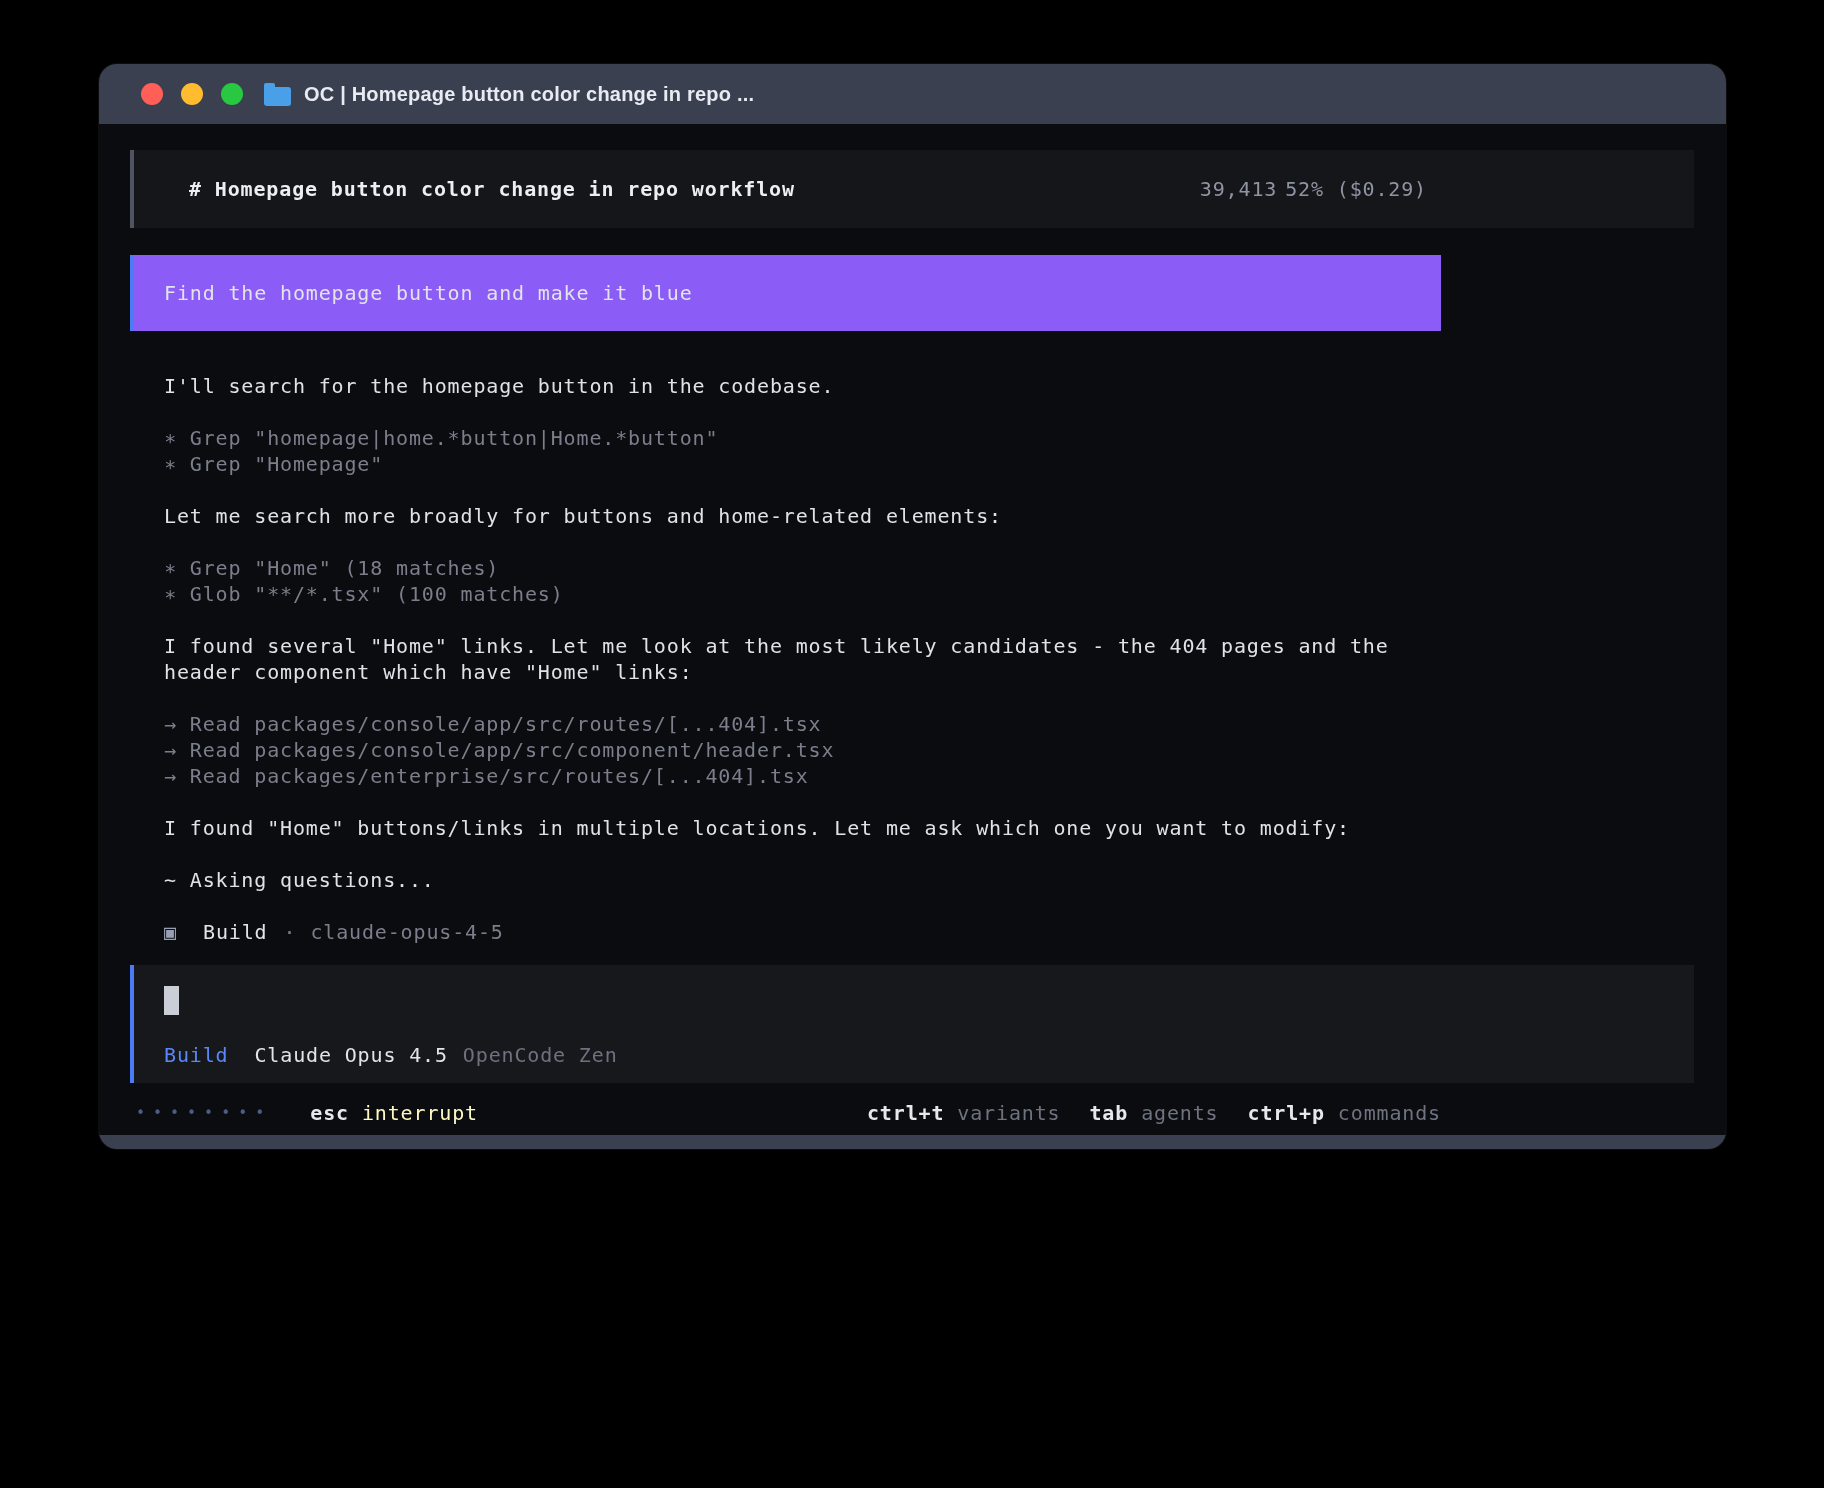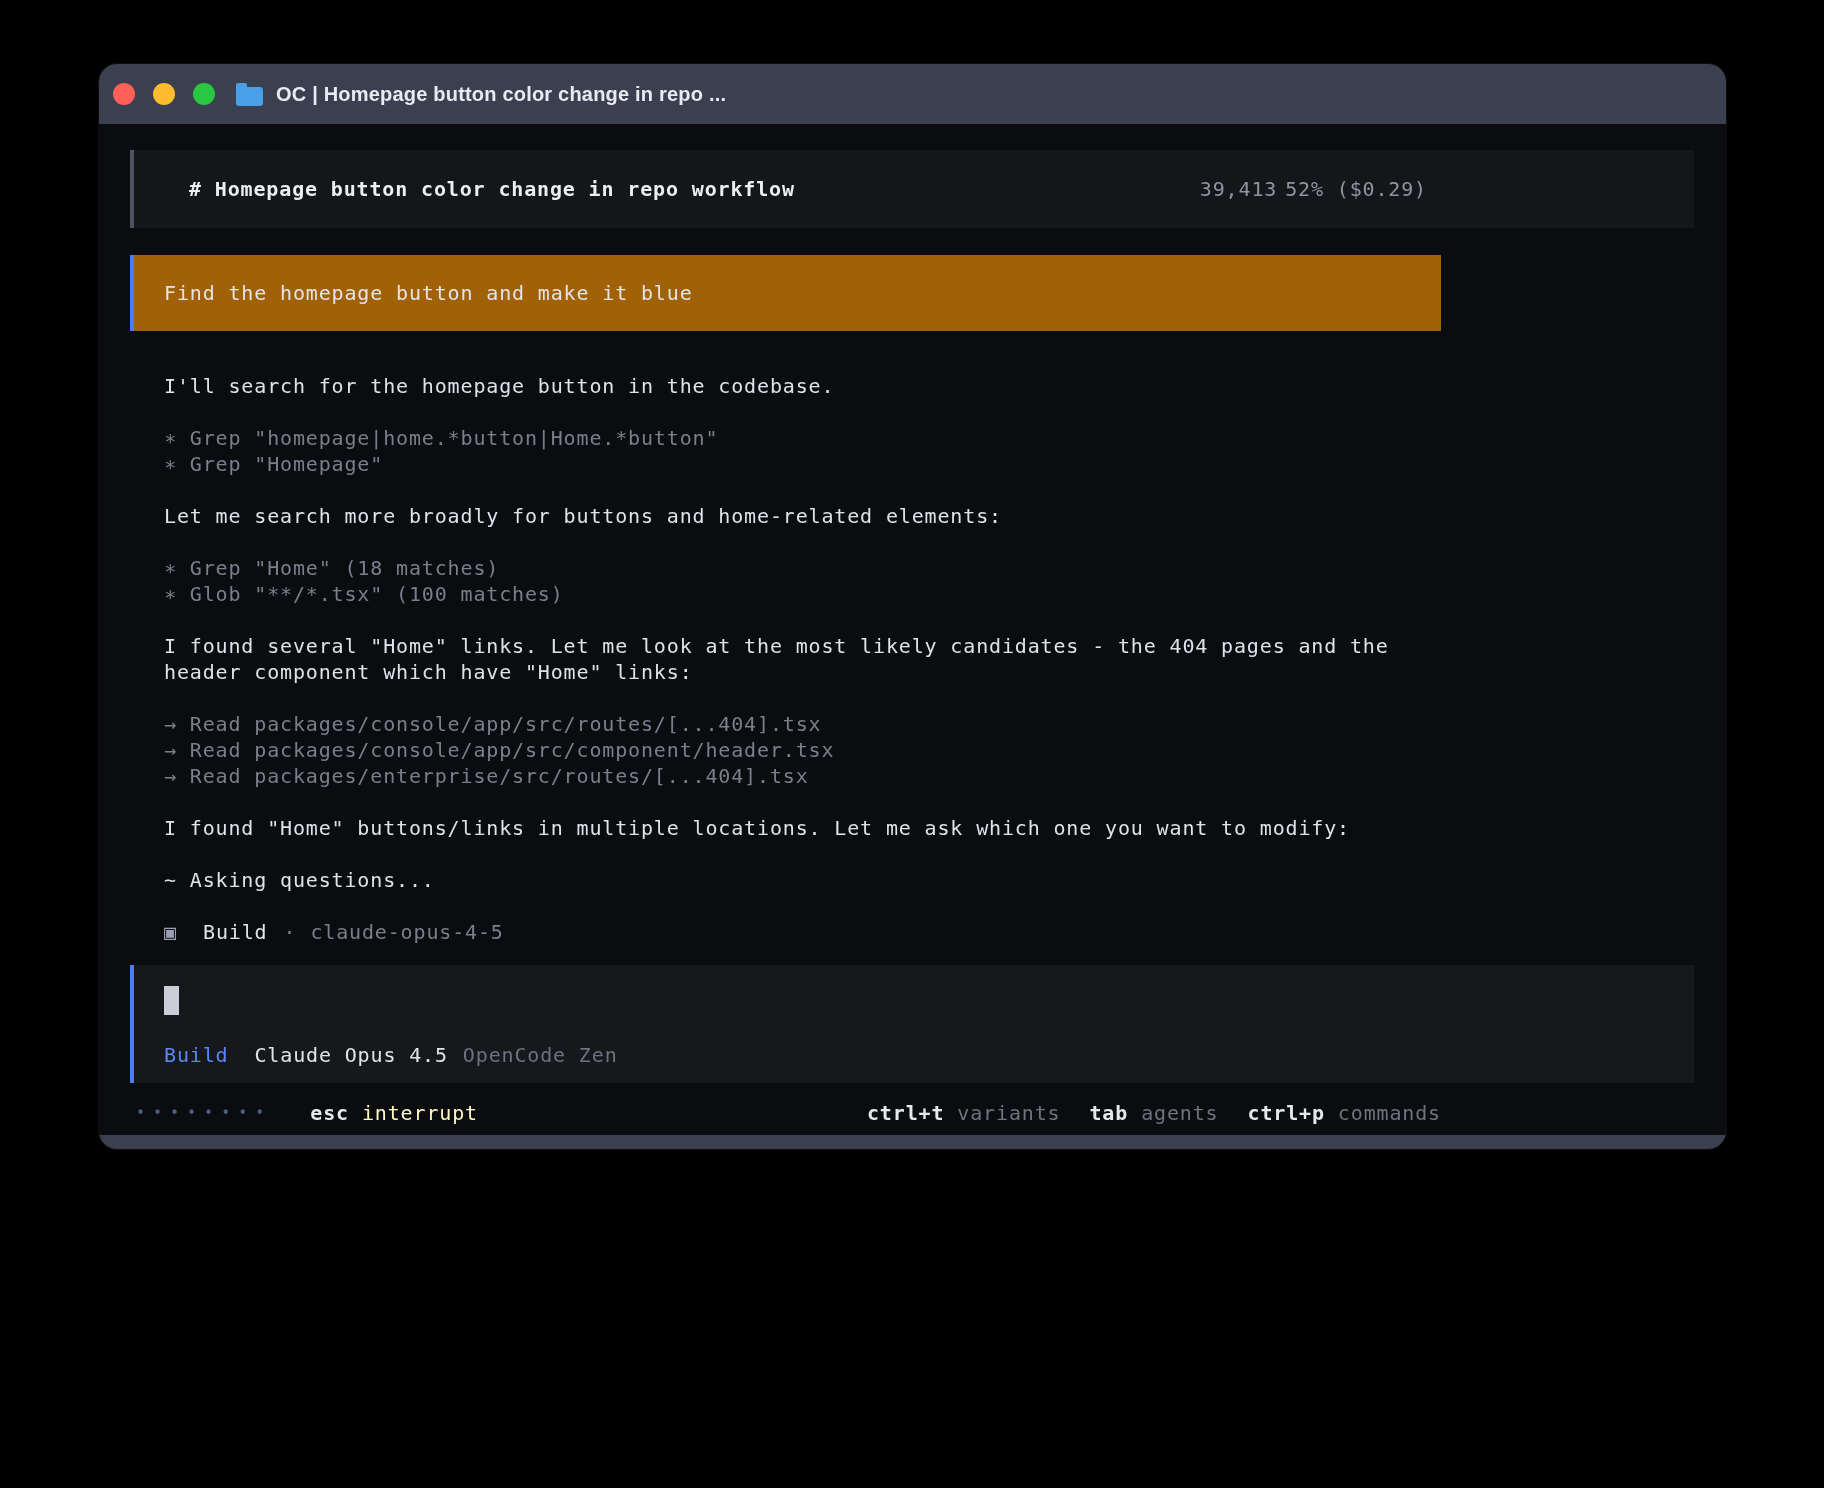--- a/index.html
+++ b/index.html
@@ -6,21 +6,21 @@
   html,body { width:1824px; height:1488px; background:#000; overflow:hidden; }
   body { position:relative; font-family:"DejaVu Sans Mono", monospace; }
 
   .window {
     position:absolute; left:99px; top:64px; width:1627px; height:1085px;
     background:#3b4050; border-radius:18px; overflow:hidden;
     box-shadow:0 0 0 1px rgba(255,255,255,0.05), 0 24px 70px rgba(0,0,0,0.7);
   }
 
   
-  .titlebar { height:60px; position:relative; }
+  .titlebar { height:60px; position:relative;margin-left:28px; }
   .traffic-lights { position:absolute; left:14px; top:0; height:60px; display:flex; align-items:center; gap:18px; }
   .light { width:22px; height:22px; border-radius:50%; }
   .light.close { background:#ff5f57; }
   .light.min   { background:#febc2e; }
   .light.zoom  { background:#28c840; }
   .title-group { position:absolute; left:137px; top:0; height:60px; display:flex; align-items:center; gap:13px; }
   .folder-icon { position:relative; width:27px; height:19px; background:#4aa0e8; border-radius:3px; margin-top:4px; }
   .folder-icon::before { content:""; position:absolute; top:-4px; left:0; width:11px; height:6px; background:#4aa0e8; border-radius:2px 2px 0 0; }
   .window-title { font-family:"Liberation Sans", sans-serif; font-weight:700; font-size:20px; color:#e9ebf2; letter-spacing:0.2px; }
 
@@ -34,21 +34,21 @@
   .header-block {
     height:78px; background:#15161a; border-left:4px solid #505461;
     display:flex; align-items:center; justify-content:space-between;
     padding:0 267px 0 55px;
   }
   .session-title { font-weight:700; color:#eceef3; white-space:pre; }
   .session-stats { display:flex; gap:8px; color:#8f94a3; }
 
   .user-block {
     margin-top:27px; width:1311px; height:76px;
-    background:#a16207; border-left:4px solid #4b7bf5;
+    background:#8b5cf6; border-left:4px solid #4b7bf5;
     display:flex; align-items:center; padding-left:30px; color:#e2e4ea;
   }
 
   .chat { margin-left:34px; margin-top:42px; width:1290px; }
   .para { margin-bottom:26px; }
   .para:last-child { margin-bottom:0; }
   .line { white-space:pre-wrap; }
   .dim { color:#7b7f8c; }
 
   .agent-line { display:flex; align-items:center; }

